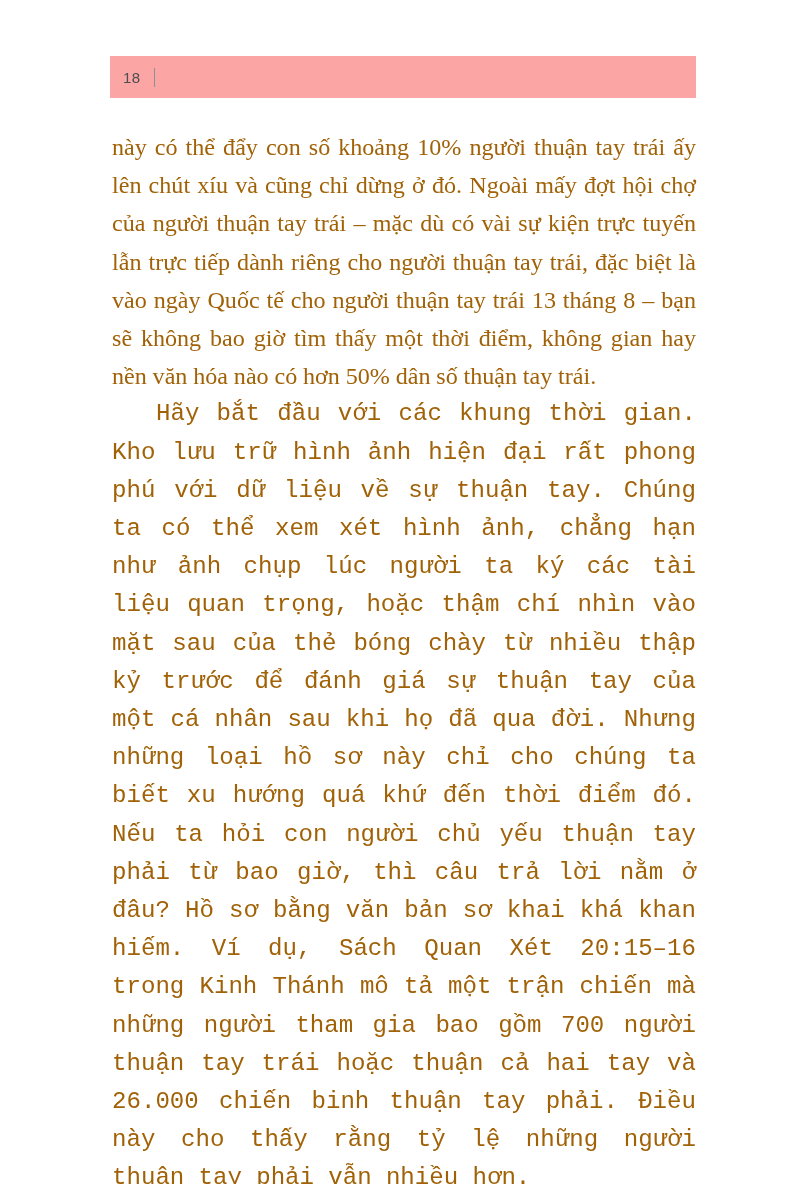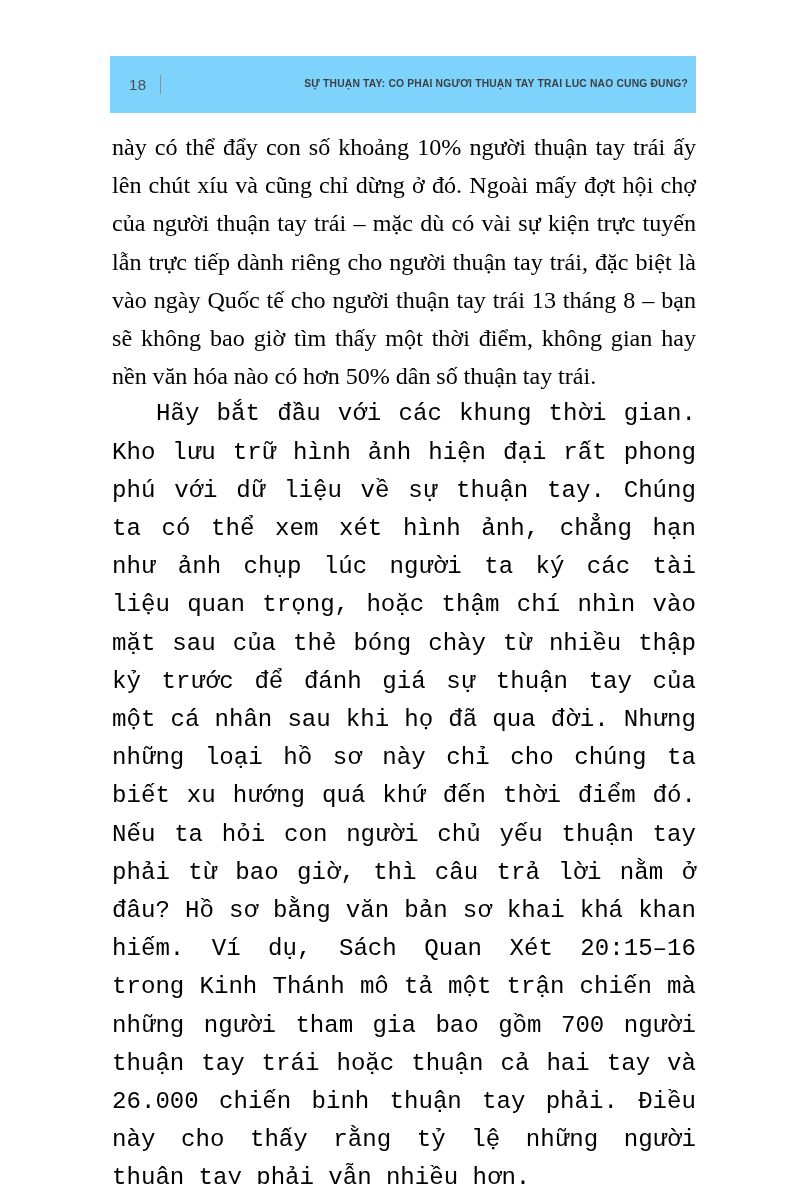--- a/index.html
+++ b/index.html
@@ -22,26 +22,26 @@
     background: #ffffff;
     box-sizing: border-box;
   }
 
   
   .running-header {
     position: absolute;
     left: 110px;
     top: 56px;
     width: 586px;
-    height: 57px;
-    background: #7dd3fc;
+    height: 42px;
+    background: #fca5a5;
     display: flex;
     align-items: center;
     box-sizing: border-box;
-    padding: 0 8px 0 19px;
+    padding: 0 8px 0 13px;
   }
 
   .header-left {
     display: flex;
     align-items: center;
     flex: 0 0 auto;
   }
 
   .page-number {
     font-family: "Liberation Sans", "DejaVu Sans", sans-serif;
@@ -78,21 +78,21 @@
     position: absolute;
     left: 112px;
     top: 128px;
     width: 584px;
   }
 
   .para {
     margin: 0;
     font-size: 24.1px;
     line-height: 38.2px;
-    color: #000000;
+    color: #a16207;
     text-align: justify;
     text-justify: inter-word;
     -webkit-hyphens: none;
     hyphens: none;
     word-spacing: -0.2px;
   }
 
   .para.indented {
     text-indent: 44px;
   }
@@ -105,21 +105,20 @@
 </head>
 <body>
 
 <div class="page">
 
   <div class="running-header">
     <div class="header-left">
       <span class="page-number">18</span>
       <span class="header-divider"></span>
     </div>
-    <div class="header-title">SỰ THUẬN TAY: CÓ PHẢI NGƯỜI THUẬN TAY TRÁI LÚC NÀO CŨNG ĐÚNG?</div>
   </div>
 
   <div class="body-text">
     <p class="para">này có thể đẩy con số khoảng 10% người thuận tay trái ấy lên chút xíu và cũng chỉ dừng ở đó. Ngoài mấy đợt hội chợ của người thuận tay trái – mặc dù có vài sự kiện trực tuyến lẫn trực tiếp dành riêng cho người thuận tay trái, đặc biệt là vào ngày Quốc tế cho người thuận tay trái 13 tháng 8 – bạn sẽ không bao giờ tìm thấy một thời điểm, không gian hay nền văn hóa nào có hơn 50% dân số thuận tay trái.</p>
     <p class="para indented">Hãy bắt đầu với các khung thời gian. Kho lưu trữ hình ảnh hiện đại rất phong phú với dữ liệu về sự thuận tay. Chúng ta có thể xem xét hình ảnh, chẳng hạn như ảnh chụp lúc người ta ký các tài liệu quan trọng, hoặc thậm chí nhìn vào mặt sau của thẻ bóng chày từ nhiều thập kỷ trước để đánh giá sự thuận tay của một cá nhân sau khi họ đã qua đời. Nhưng những loại hồ sơ này chỉ cho chúng ta biết xu hướng quá khứ đến thời điểm đó. Nếu ta hỏi con người chủ yếu thuận tay phải từ bao giờ, thì câu trả lời nằm ở đâu? Hồ sơ bằng văn bản sơ khai khá khan hiếm. Ví dụ, Sách Quan Xét 20:15–16 trong Kinh Thánh mô tả một trận chiến mà những người tham gia bao gồm 700 người thuận tay trái hoặc thuận cả hai tay và 26.000 chiến binh thuận tay phải. Điều này cho thấy rằng tỷ lệ những người thuận tay phải vẫn nhiều hơn.</p>
   </div>
 
 </div>
 
 </body></html>

